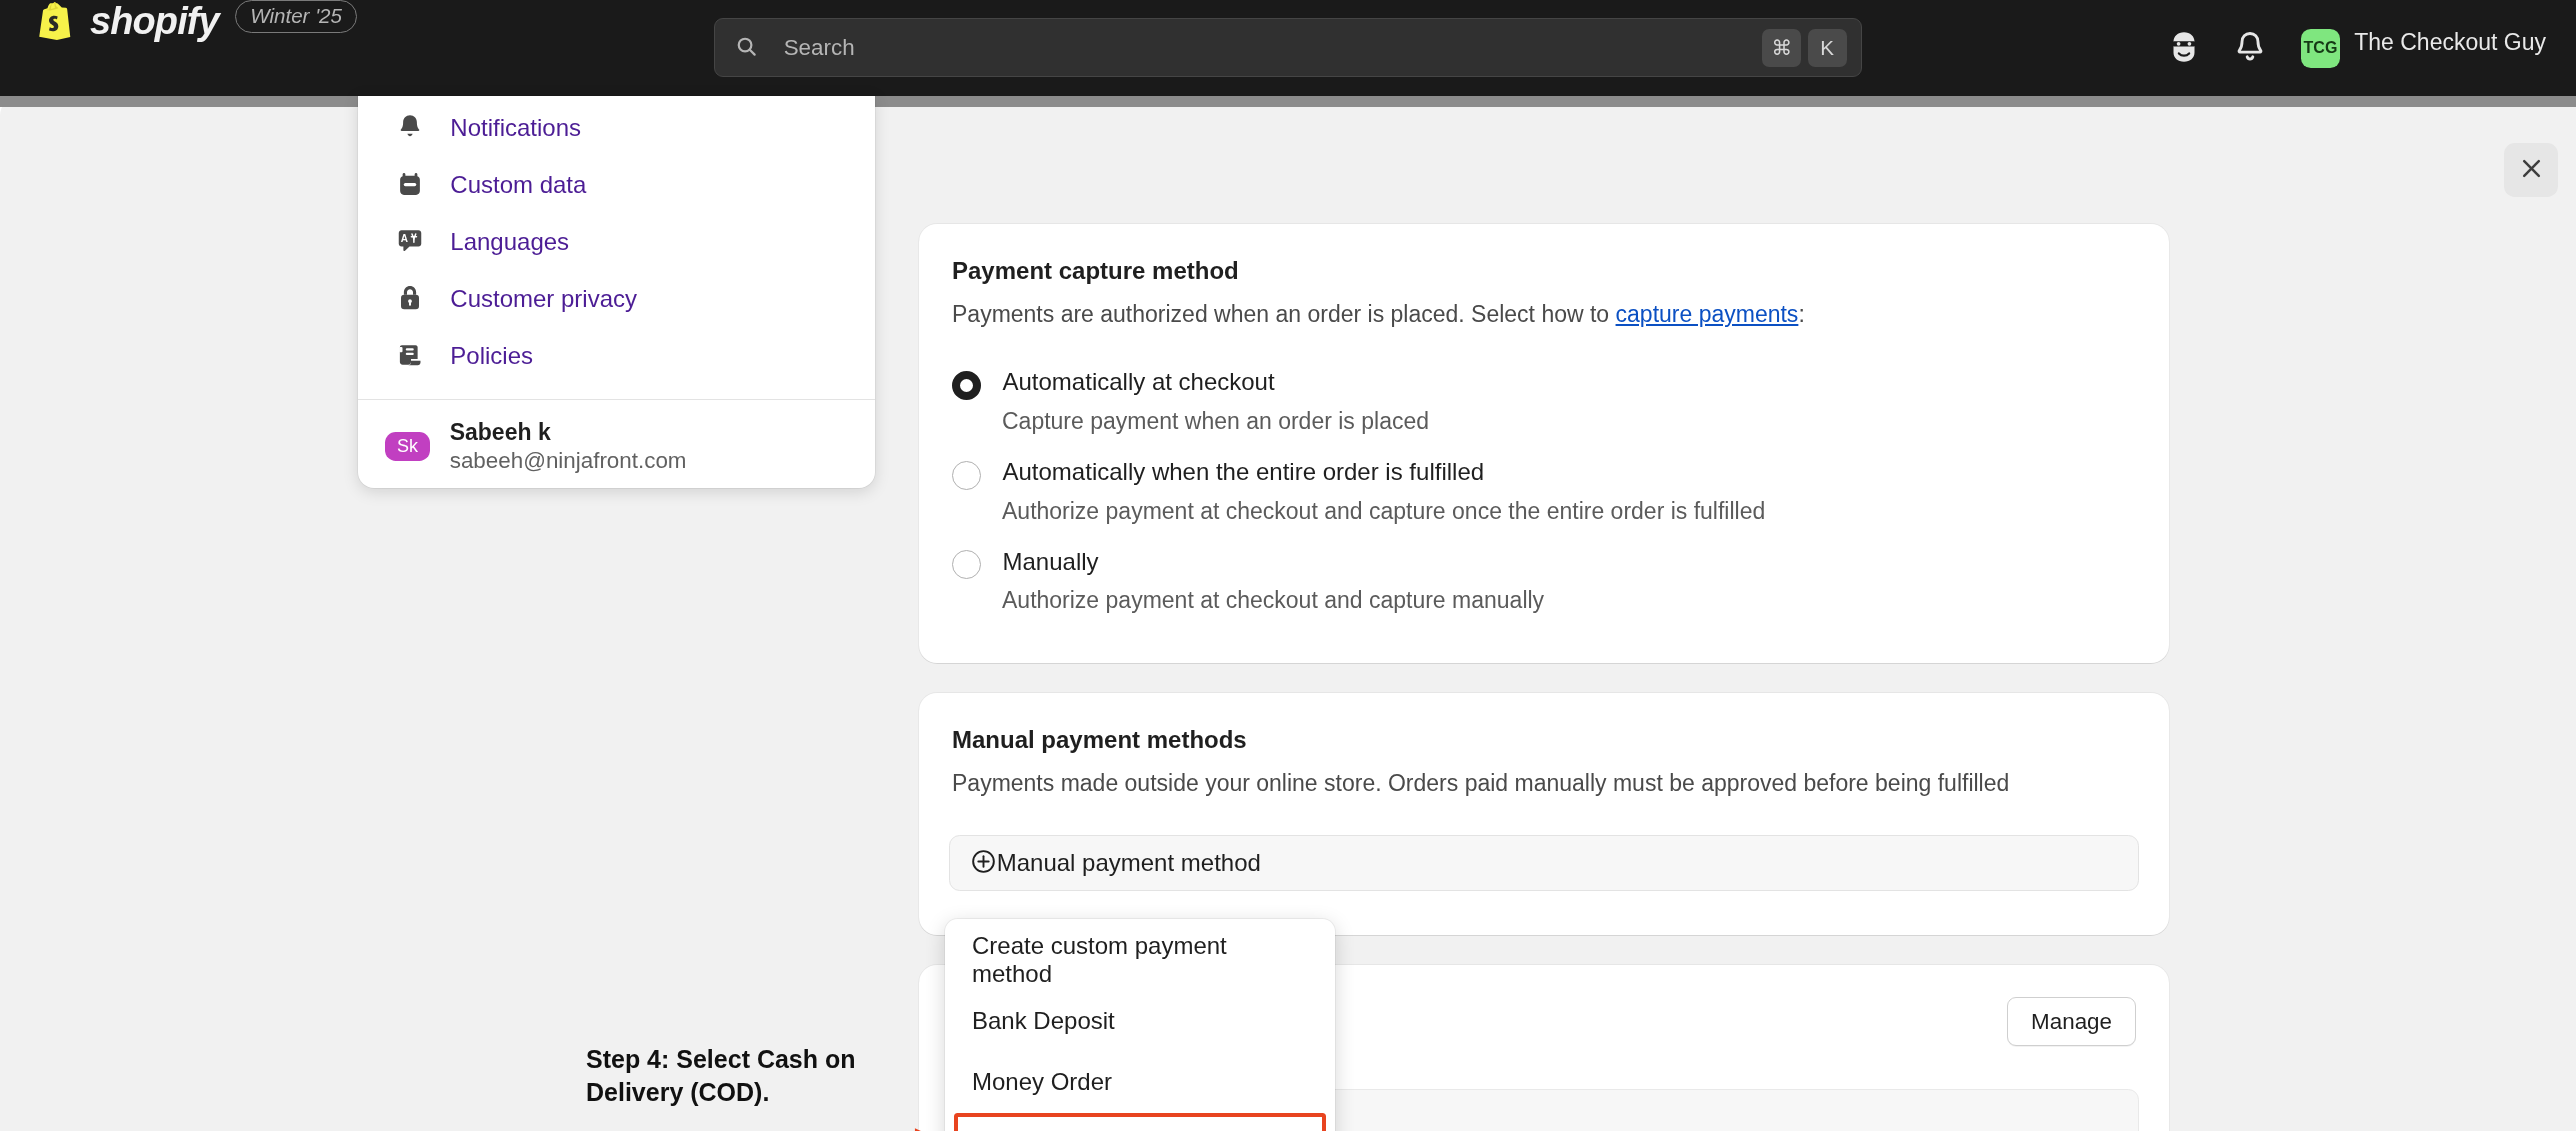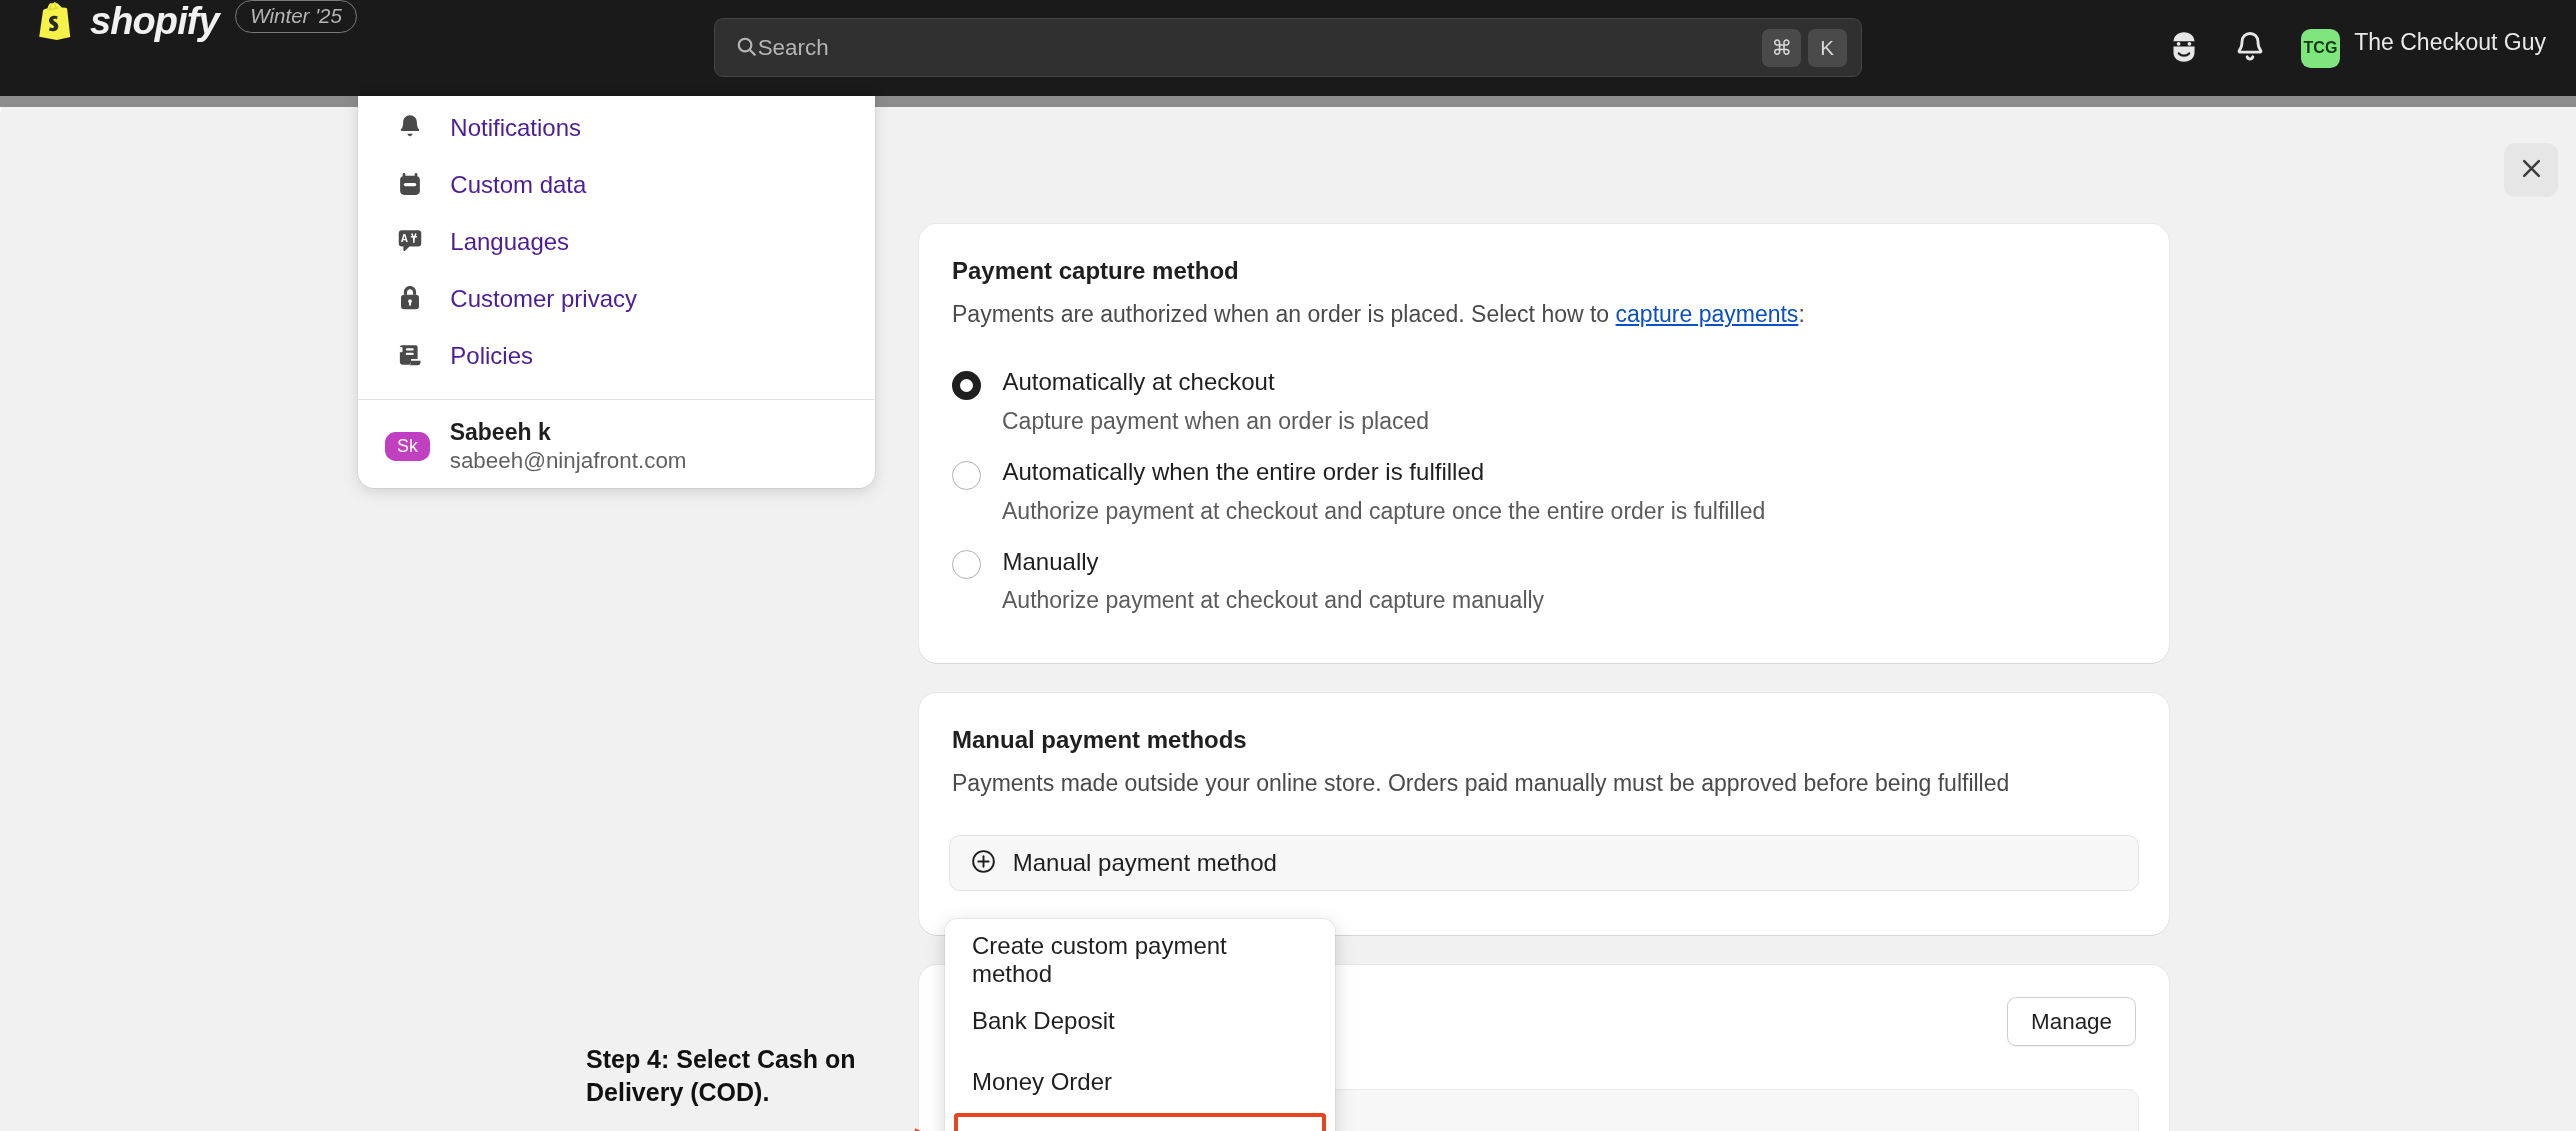--- a/index.html
+++ b/index.html
@@ -37,21 +37,21 @@
   
   #search-wrap {
     position: absolute; left: 714px; top: 18px;
     width: 1148px; height: 59px;
     background: #303030; border: 0.9px solid #454545;
     border-radius: 9px;
     display: flex; align-items: center; padding: 0 14.3px 0 19.7px;
   }
   #search-icon { width: 23px; height: 23px; flex: 0 0 auto; }
   #search-placeholder {
-    margin-left: 0; font-size: 22.4px; color: #b5b5b5; flex: 1 1 auto;
+    margin-left: 26px; font-size: 22.4px; color: #b5b5b5; flex: 1 1 auto;
   }
   .kbd {
     width: 39px; height: 38px; background: #4a4a4a; border-radius: 7.2px;
     display: flex; align-items: center; justify-content: center;
     color: #d8d8d8; font-size: 20.6px; margin-left: 6.3px;
   }
 
   
   #topbar-right {
     position: absolute; right: 30px; top: 0; height: 96px;
@@ -157,21 +157,21 @@
     margin: 8px 0 0 50px;
   }
   .radio-block { margin-bottom: 23px; }
 
   
   #mpm-btn {
     position: absolute; left: 949px; top: 739px;
     width: 1190px; height: 56px;
     background: #f7f7f7; border: 0.9px solid #e3e3e3;
     border-radius: 10.7px; cursor: pointer;
-    display: flex; align-items: center; padding-left: 19.7px; gap: 16px;
+    display: flex; align-items: center; padding-left: 19.7px; 
   }
   #mpm-label { font-size: 24px; color: #1f1f1f; }
 
   
   #bottom-row {
     display: flex; align-items: center; justify-content: space-between;
     padding: 32px 33px 0 33px;
   }
   #bottom-text { font-size: 23px; color: #4a4a4a; }
   #manage-btn {

